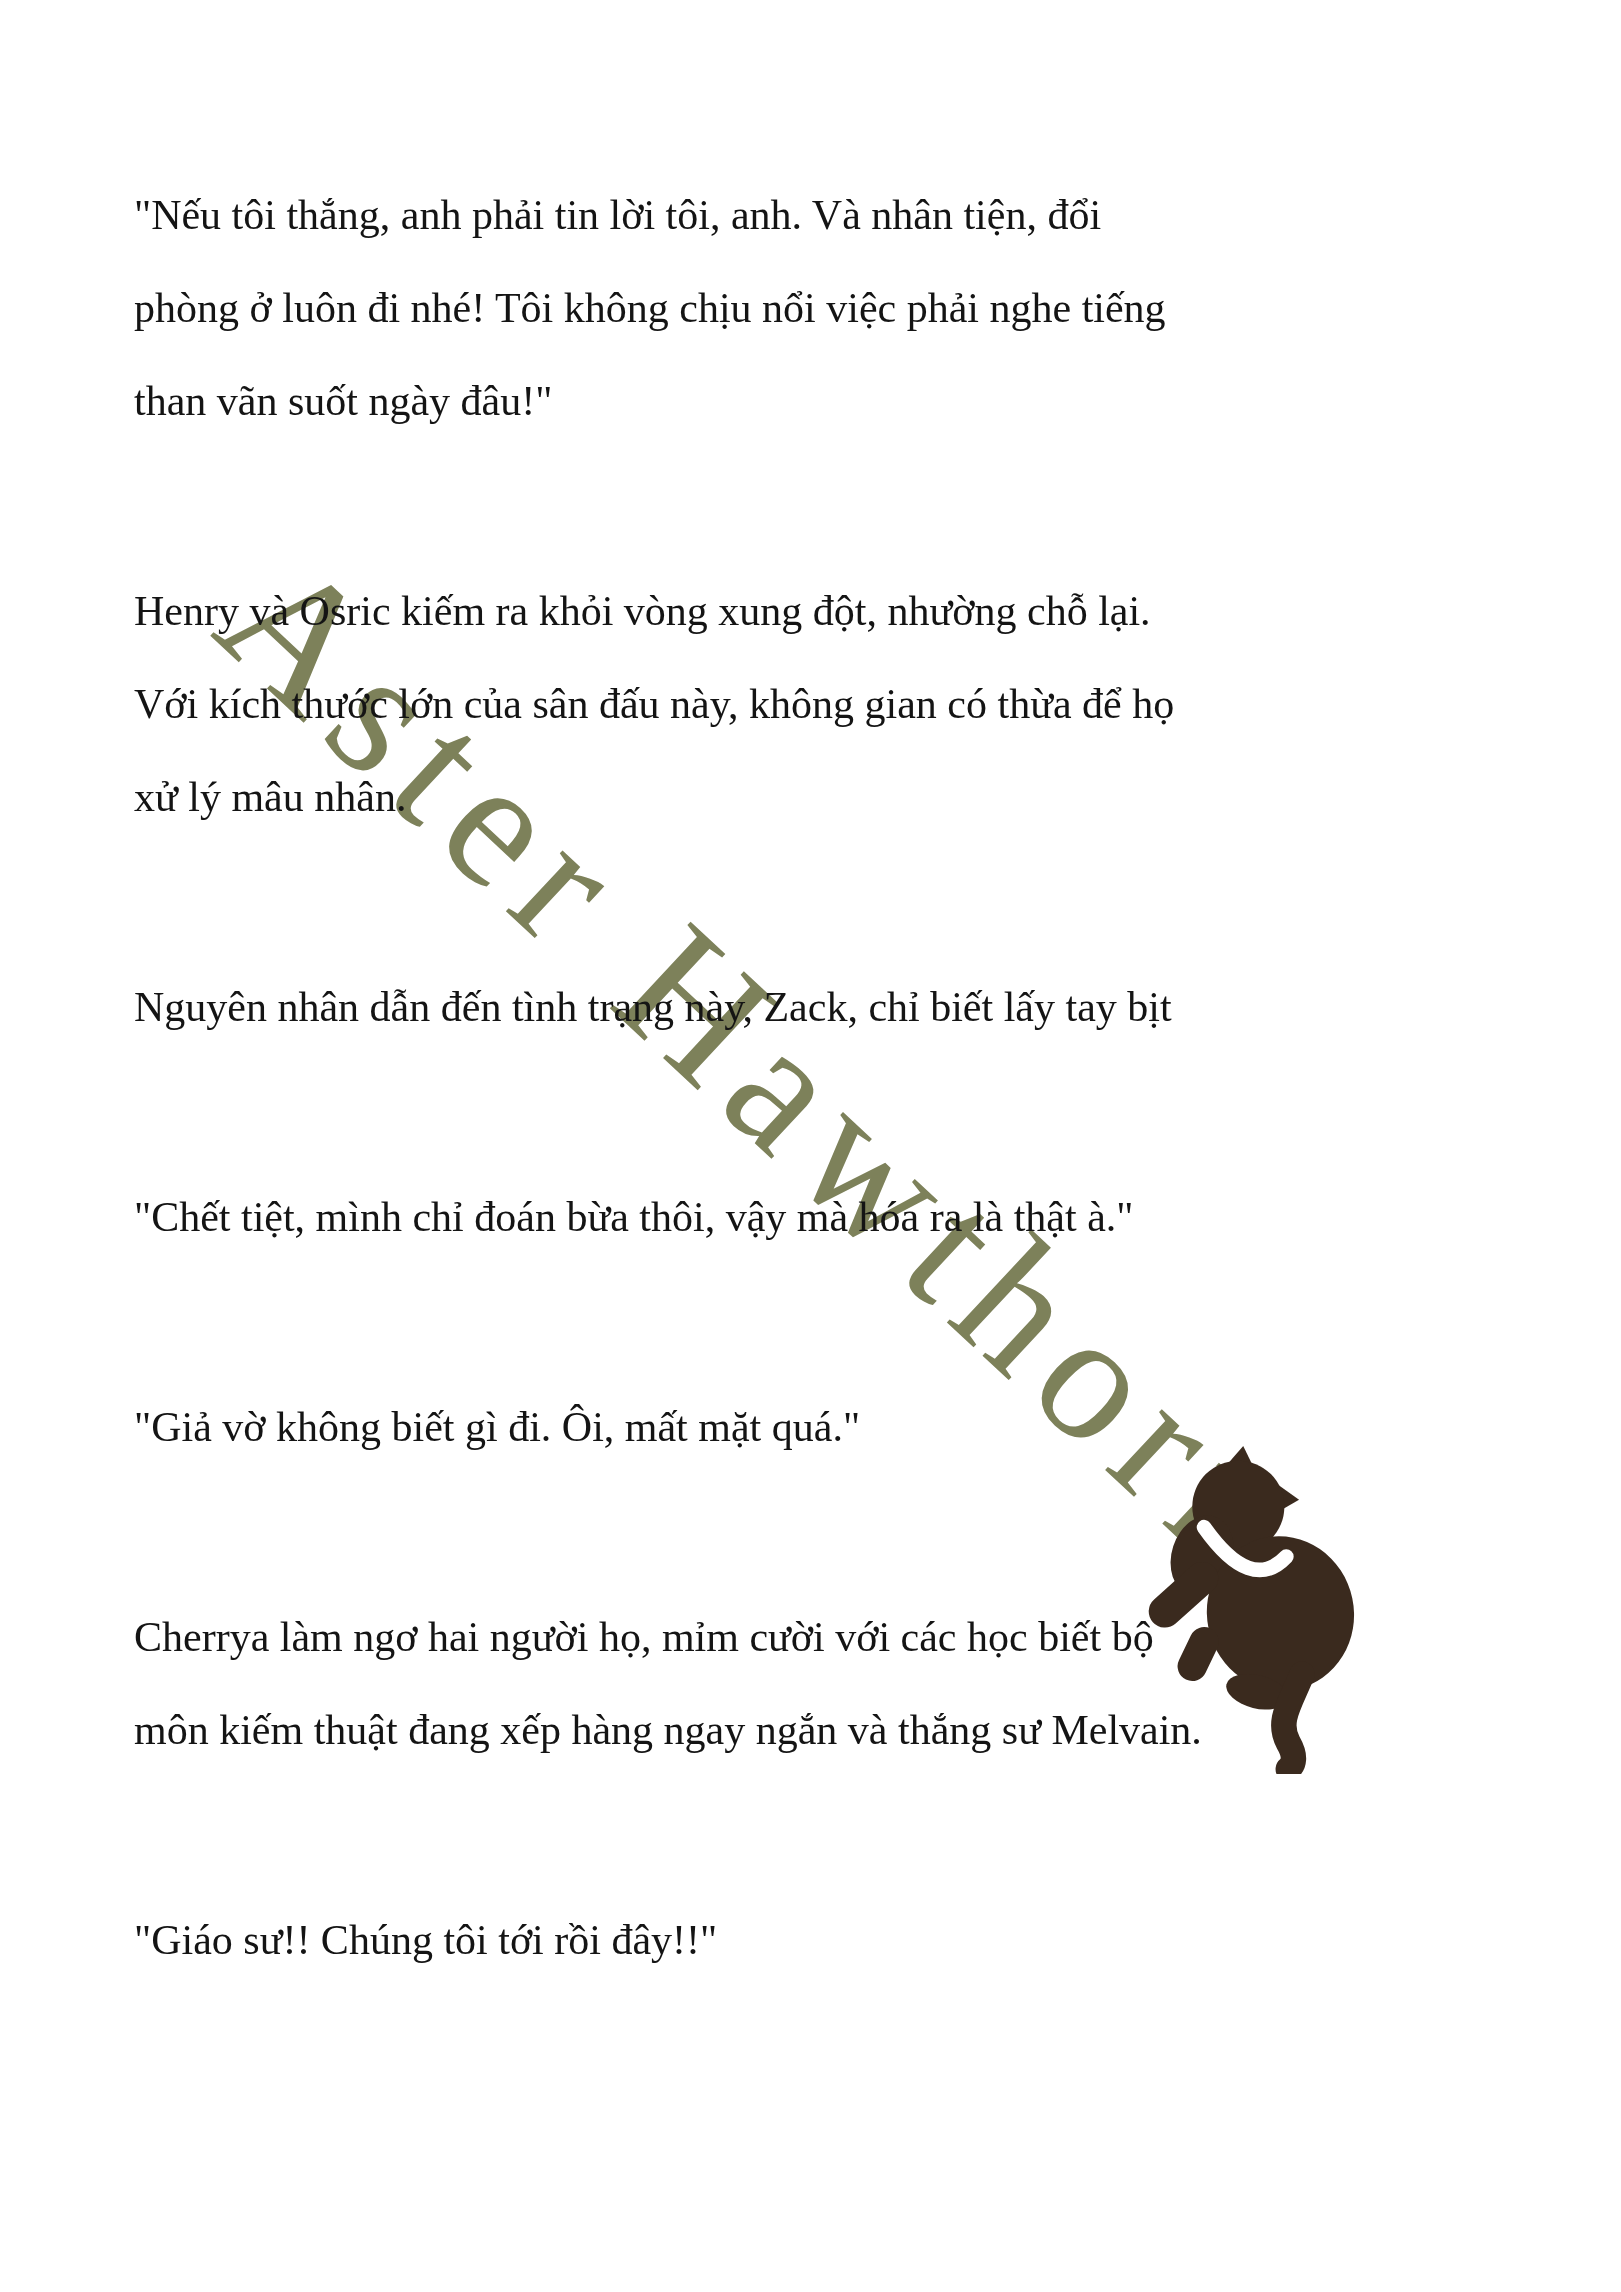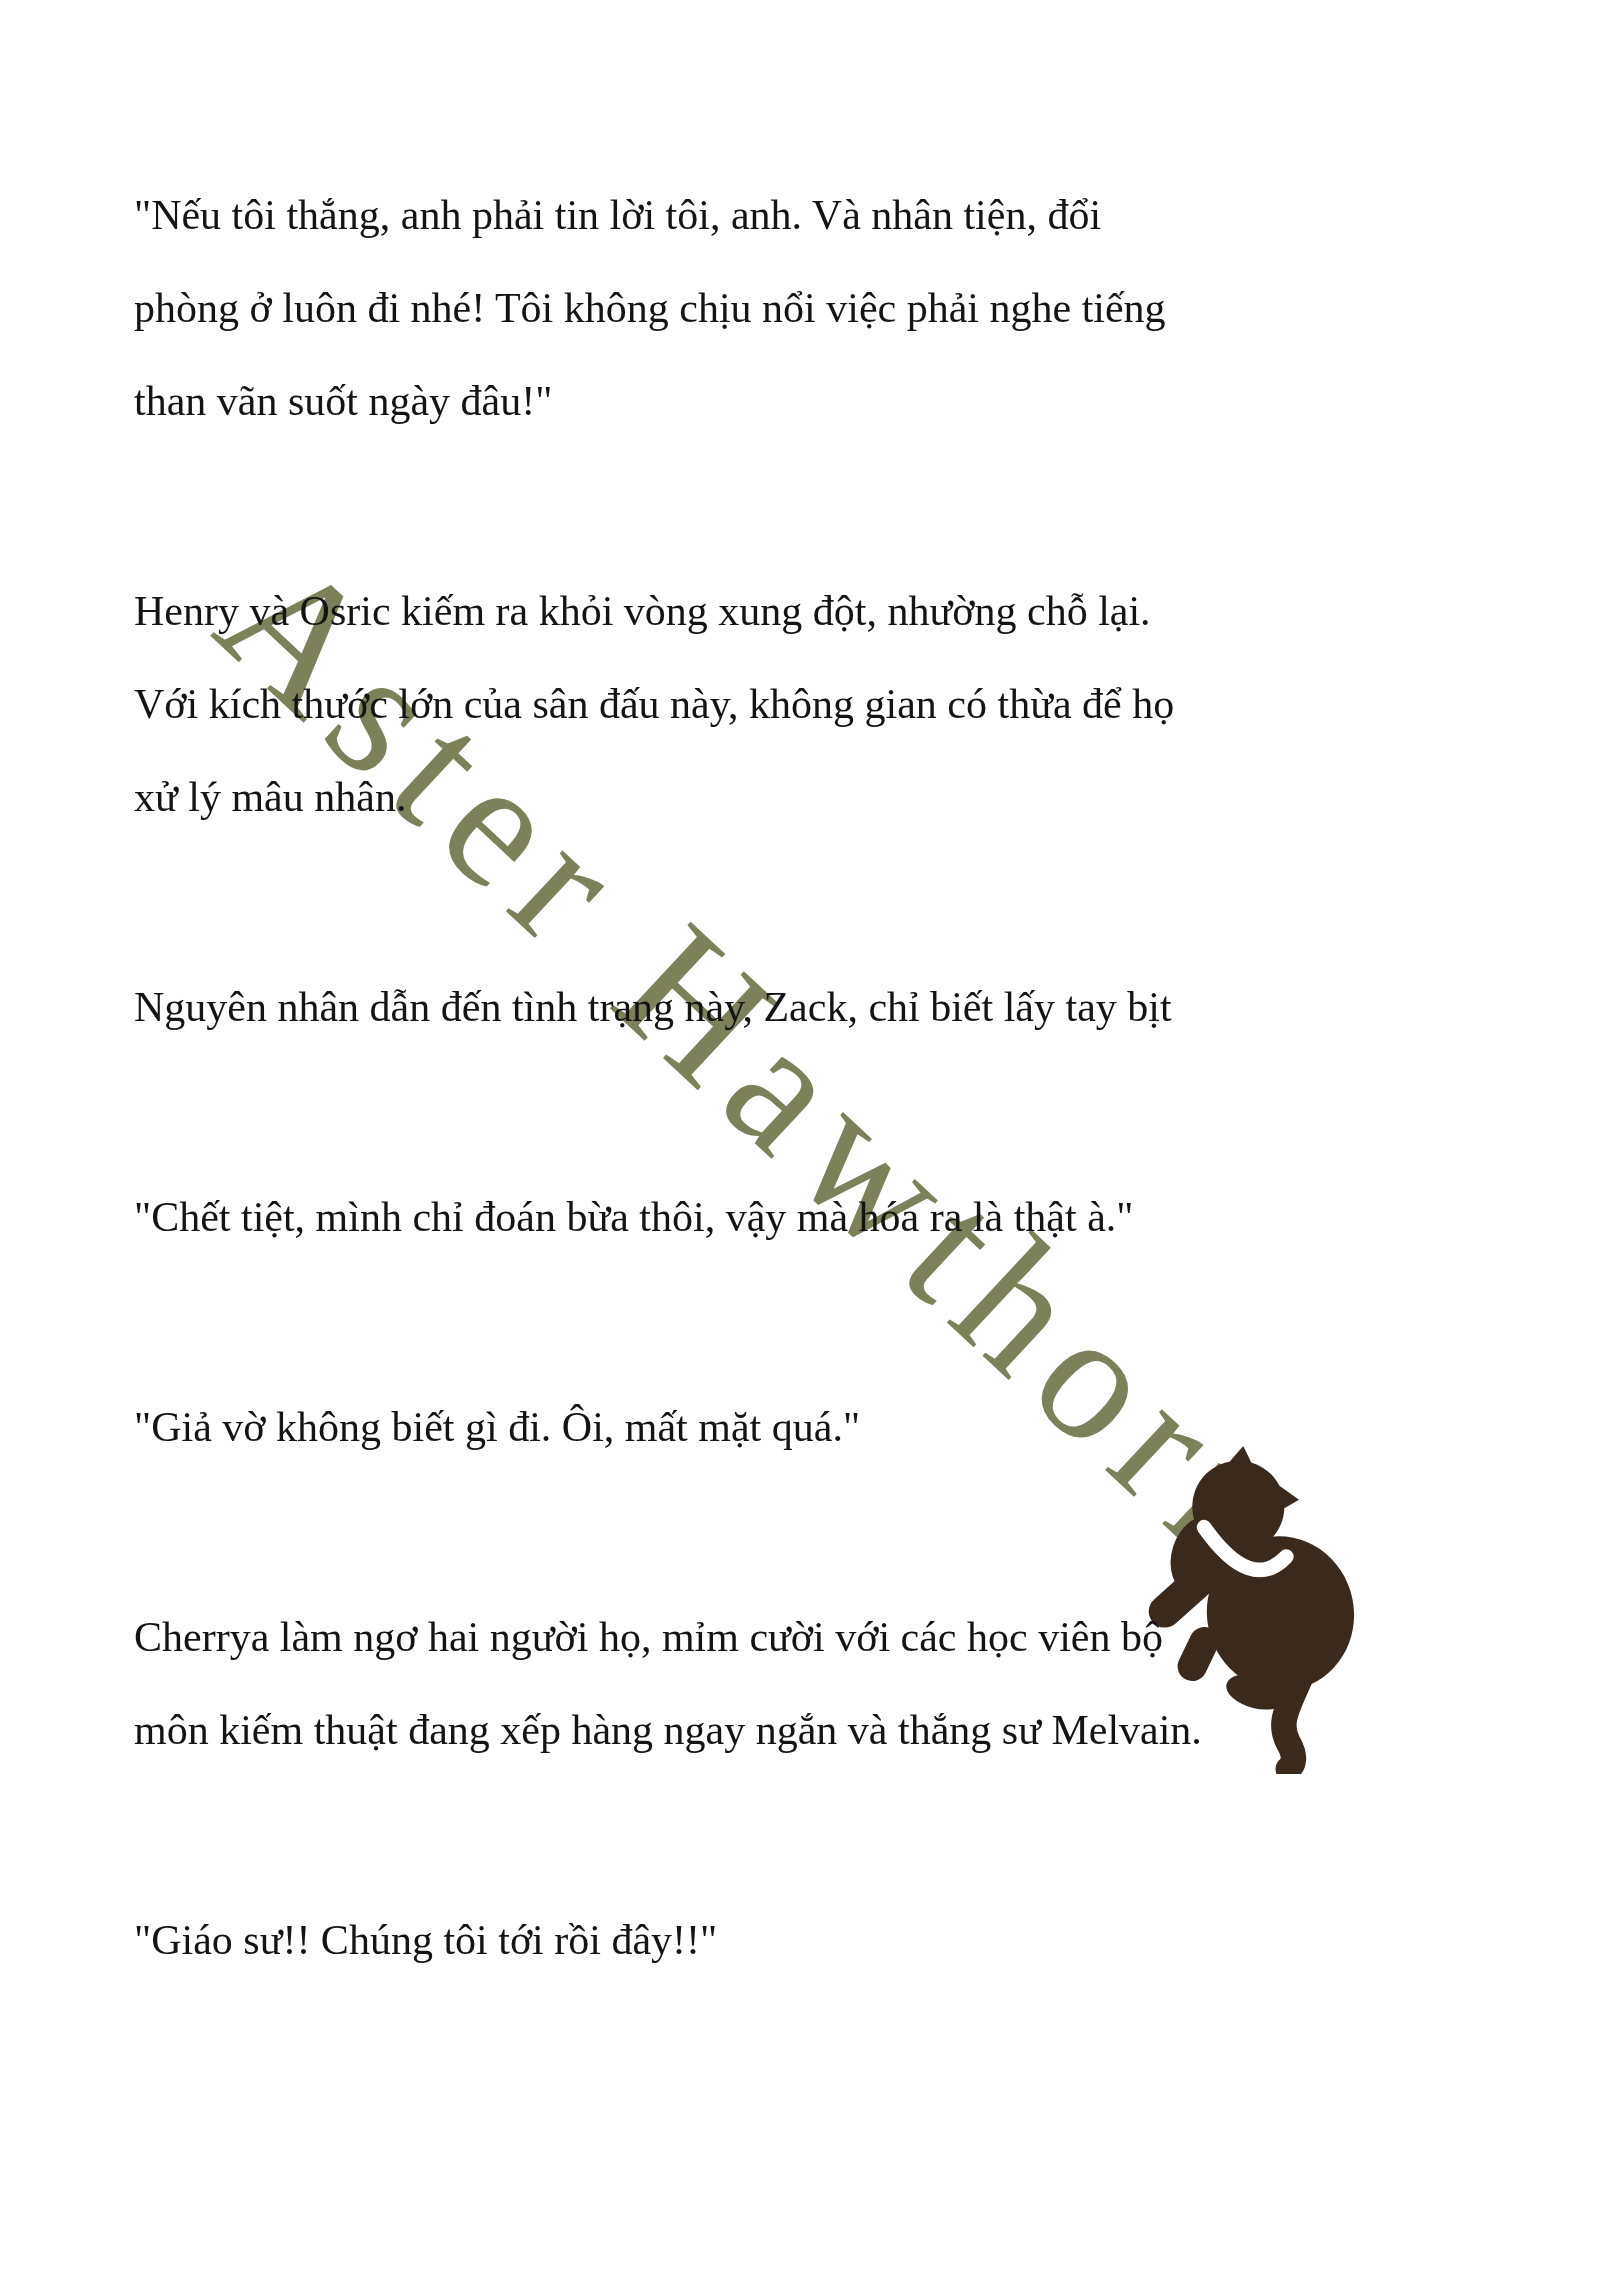--- a/index.html
+++ b/index.html
@@ -100,21 +100,21 @@
     <div class="para">
       <span class="line">Nguyên nhân dẫn đến tình trạng này, Zack, chỉ biết lấy tay bịt</span>
     </div>
     <div class="para">
       <span class="line">"Chết tiệt, mình chỉ đoán bừa thôi, vậy mà hóa ra là thật à."</span>
     </div>
     <div class="para">
       <span class="line">"Giả vờ không biết gì đi. Ôi, mất mặt quá."</span>
     </div>
     <div class="para">
-      <span class="line">Cherrya làm ngơ hai người họ, mỉm cười với các học viên bộ</span>
+      <span class="line">Cherrya làm ngơ hai người họ, mỉm cười với các học biết bộ</span>
       <span class="line">môn kiếm thuật đang xếp hàng ngay ngắn và thắng sư Melvain.</span>
     </div>
     <div class="para">
       <span class="line">"Giáo sư!! Chúng tôi tới rồi đây!!"</span>
     </div>
   </div>
 
 </div>
 
 

